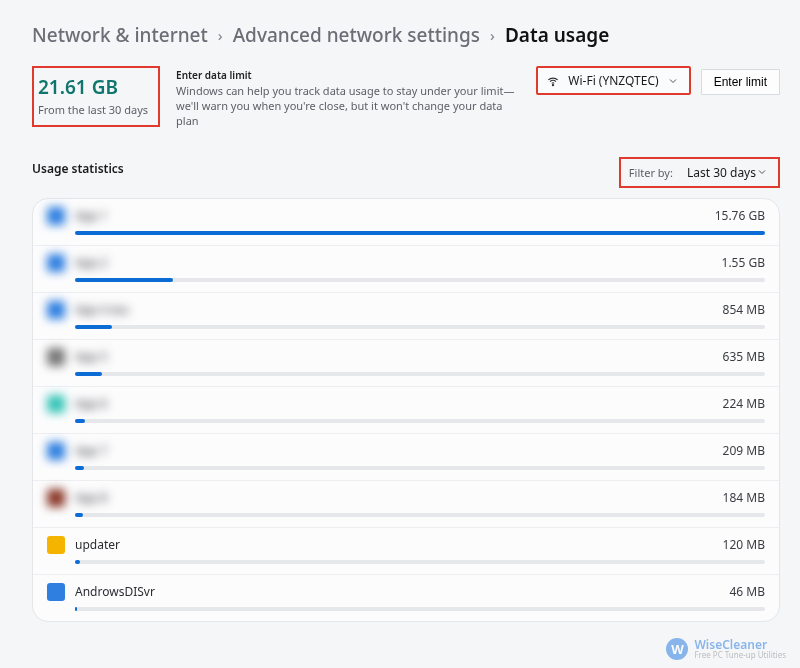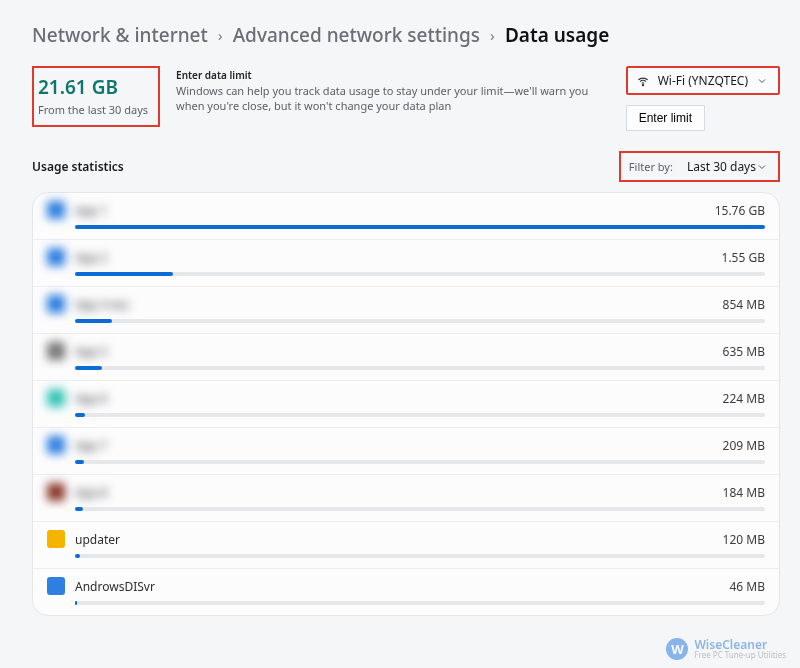--- a/index.html
+++ b/index.html
@@ -18,30 +18,30 @@
   .breadcrumb span:not(.current):not(.sep) { cursor: pointer; }
 
   
   .summary-row { display: flex; align-items: flex-start; margin-top: 18px; gap: 16px; }
   .total-box { border: 2px solid #e03a2f; padding: 6px 10px 8px 4px; }
   .total-box .val { font-size: 19px; font-weight: 600; color: #0f766e; }
   .total-box .sub { font-size: 11px; color: #5c5f66; margin-top: 2px; }
   .limit-block { flex: 1; padding-top: 2px; }
   .limit-block .t { font-size: 10px; font-weight: 600; color: #222; }
   .limit-block .d { font-size: 11px; color: #5c5f66; margin-top: 2px; max-width: 460px; line-height: 1.35; }
-  .right-col { display: flex; flex-direction: column; align-items: flex-start; gap: 10px; }
+  .right-col { display: flex; flex-direction: row; align-items: flex-end; gap: 10px; }
   .net-select { border: 2px solid #e03a2f; padding: 4px 10px 4px 8px; display: flex; align-items: center; gap: 8px; font-size: 12px; background: #fafbfc; border-radius: 2px; min-width: 150px; }
   .wifi-icon { width:14px; height:14px; }
   .chev { width:12px; height:12px; margin-left:auto; }
   .enter-btn { border: 1px solid #d7dade; background: #fdfdfe; border-radius: 1px; padding: 5px 12px; font-size: 12px; cursor: pointer; }
 
   
   .stats-hdr { display: flex; align-items: center; margin-top: 20px; }
   .stats-hdr .lab { font-size: 12px; font-weight: 600; }
-  .filter-wrap { margin-left: auto; border: 2px solid #e03a2f; padding: 3px 6px 3px 8px; display: flex; align-items: center; gap: 10px; }
+  .filter-wrap { margin-left: auto; border: 2px solid #e03a2f; padding: 3px 6px 3px 8px; display: flex; align-items: center; gap: 10px; margin-top: 8px; }
   .filter-wrap .fl { font-size: 11px; color: #5c5f66; }
   .filter-sel { display: flex; align-items: center; font-size: 12px; padding: 2px 4px; }
 
   
   .list { margin-top: 10px; background: #fcfcfd; border: 1px solid #e5e6ea; border-radius: 16px; }
   .row { padding: 8px 14px 10px 14px; border-bottom: 1px solid #eceef1; display: flex; flex-direction: column; position: relative; }
   .row:last-child { border-bottom: none; }
   .row-top { display: flex; align-items: center; gap: 10px; }
   .app-icon { width: 18px; height: 18px; border-radius: 3px; display:flex; align-items:center; justify-content:center; font-size:12px; }
   .app-name { font-size: 12px; color: #2b2d31; flex: 1; }

